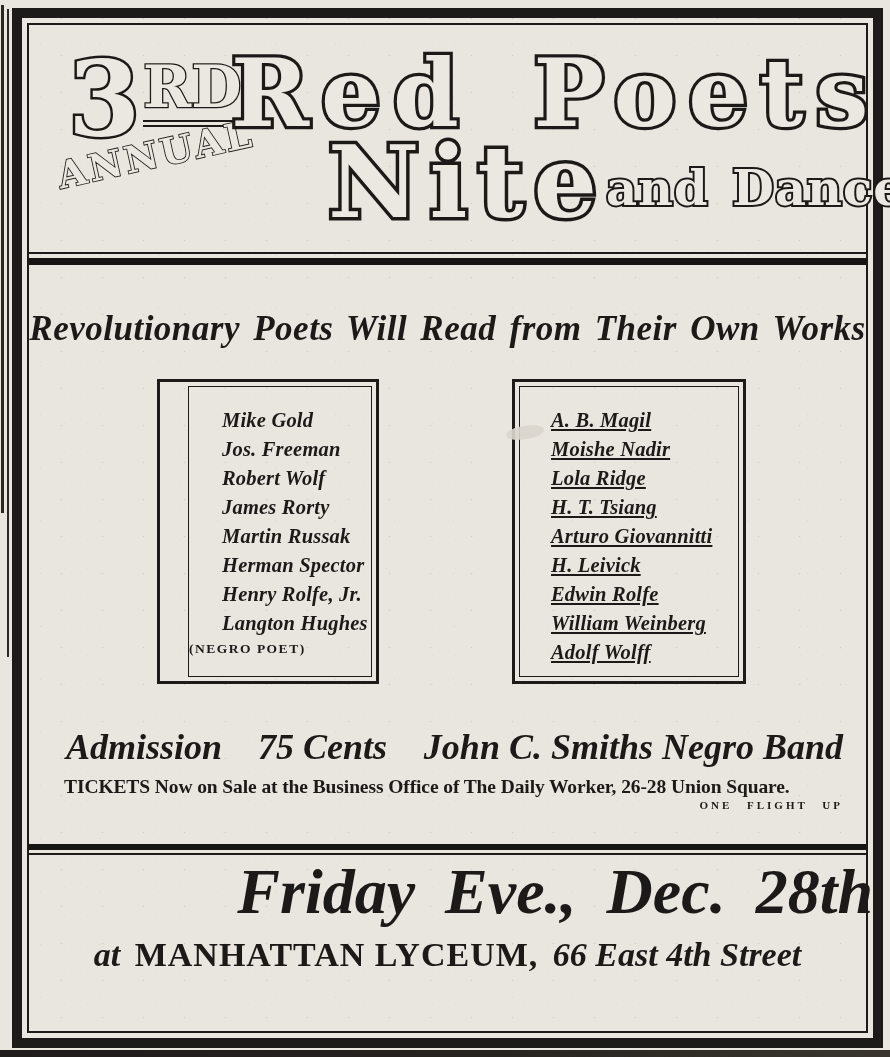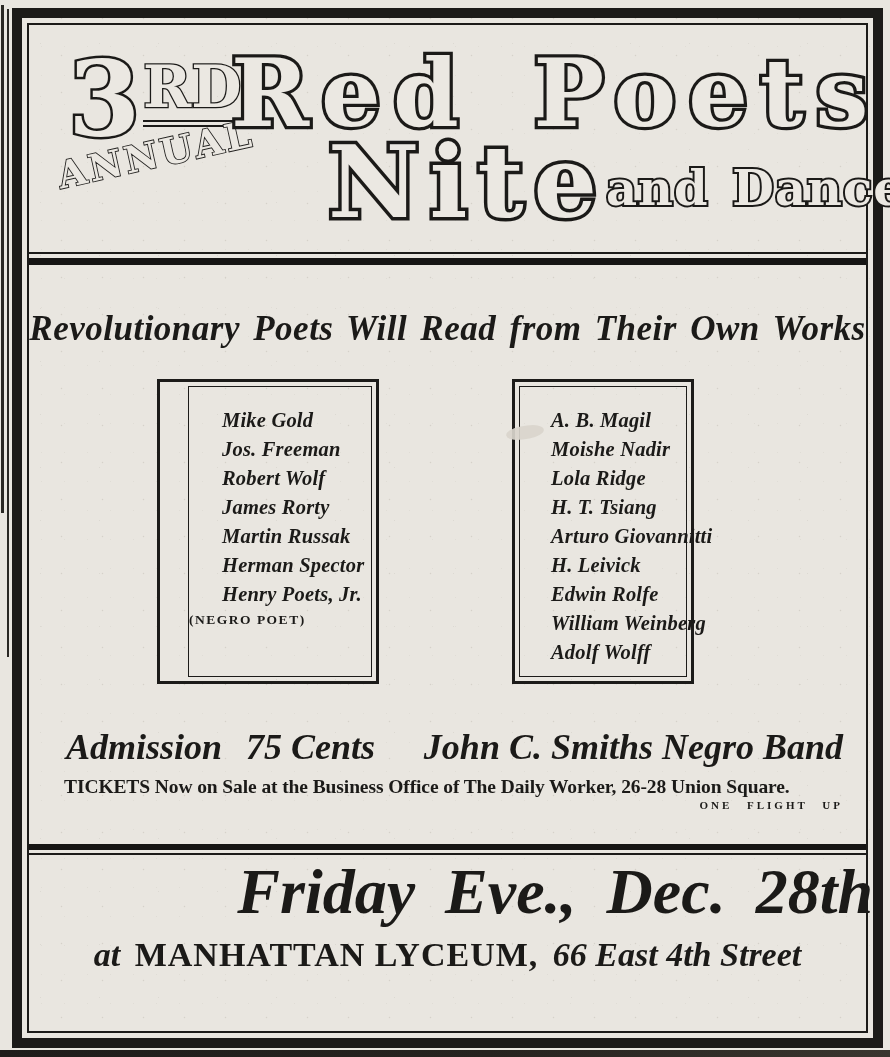--- a/index.html
+++ b/index.html
@@ -56,36 +56,36 @@
   
   .subtitle{
     margin-top:44px;text-align:center;
     font-size:35px;line-height:1.15;font-style:italic;font-weight:700;
     letter-spacing:.5px;word-spacing:4px;white-space:nowrap;
   }
   
   .boxes{display:flex;margin-top:30px;}
   .pbox{box-sizing:border-box;height:305px;border:3px solid #1c1b19;padding:4px;}
   .pbox-left{margin-left:135px;width:222px;padding-left:28px;}
-  .pbox-right{margin-left:133px;width:182px;}
+  .pbox-right{margin-left:133px;width:234px;text-decoration:underline;}
   .pbox-inner{box-sizing:border-box;height:100%;border:1px solid #1c1b19;padding-top:19px;}
   .poet-list{list-style:none;margin:0;padding:0 4px 0 33px;}
   .pbox-right .poet-list{padding-left:31px;}
   .poet-list li{
     font-size:20.5px;line-height:29px;font-style:italic;font-weight:700;
     letter-spacing:.2px;white-space:nowrap;
   }
   .poet-note{margin-top:3px;text-align:left;font-size:13.5px;font-weight:700;letter-spacing:1.5px;}
   
   .details-row{
     display:flex;justify-content:space-between;align-items:baseline;
     margin-top:44px;padding:0 30px 0 44px;
     font-size:36px;font-style:italic;font-weight:700;line-height:1.1;white-space:nowrap;
   }
-  .admission-price{margin-left:24px;}
+  .admission-price{margin-left:36px;}
   .tickets-line{
     margin-top:8px;padding-left:42px;
     font-size:19.5px;font-weight:700;letter-spacing:-.1px;white-space:nowrap;
   }
   .tickets-note{
     margin-top:1px;padding-right:30px;text-align:right;
     font-size:11px;font-weight:700;letter-spacing:3px;word-spacing:9px;
   }
   
   .event-date{
@@ -134,21 +134,22 @@
       <div class="boxes">
         <div class="pbox pbox-left">
           <div class="pbox-inner">
             <ul class="poet-list">
               <li>Mike Gold</li>
               <li>Jos. Freeman</li>
               <li>Robert Wolf</li>
               <li>James Rorty</li>
               <li>Martin Russak</li>
               <li>Herman Spector</li>
-              <li>Henry Poets, Jr.</li>
+              <li>Henry Rolfe, Jr.</li>
+              <li>Langton Hughes</li>
             </ul>
             <div class="poet-note">(NEGRO POET)</div>
           </div>
         </div>
         <div class="pbox pbox-right">
           <div class="pbox-inner">
             <ul class="poet-list">
               <li>A. B. Magil</li>
               <li>Moishe Nadir</li>
               <li>Lola Ridge</li>

